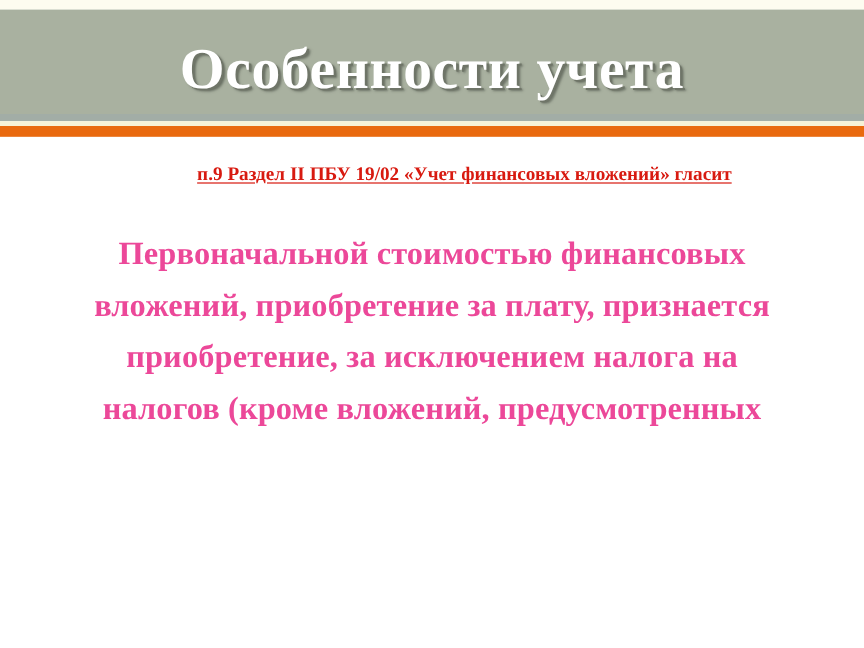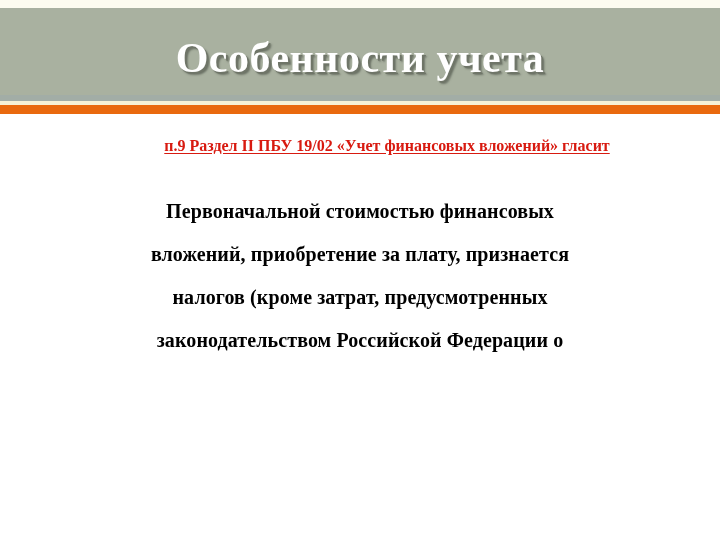--- a/index.html
+++ b/index.html
@@ -77,21 +77,21 @@
   }
 
   .title {
     position: absolute;
     left: 0;
     top: 35px;
     width: 720px;
     text-align: center;
     font-family: "Liberation Serif", "DejaVu Serif", serif;
     font-weight: bold;
-    font-size: 42px;
+    font-size: 48px;
     line-height: 46px;
     letter-spacing: 0.5px;
     color: #ffffff;
     text-shadow:
        2px 2px 0 #6f7568,
        3px 3px 2px rgba(60,66,56,0.55);
     white-space: nowrap;
   }
 
   
@@ -117,23 +117,23 @@
     position: absolute;
     left: 40px;
     top: 190px;
     width: 640px;
     text-align: center;
   }
 
   .body-line {
     font-family: "Liberation Serif", "DejaVu Serif", serif;
     font-weight: bold;
-    font-size: 20px;
+    font-size: 27px;
     line-height: 43px;
-    color: #000000;
+    color: #ec4899;
     white-space: nowrap;
     letter-spacing: 0.1px;
   }
 </style>
 </head>
 <body>
 
 <div class="slide">
 
   <div class="header">
@@ -143,17 +143,17 @@
     <div class="band-cream"></div>
     <div class="band-orange"></div>
     <div class="title">Особенности учета</div>
   </div>
 
   <div class="subtitle">п.9 Раздел II ПБУ 19/02 «Учет финансовых вложений» гласит</div>
 
   <div class="body-block">
     <div class="body-line">Первоначальной стоимостью финансовых</div>
     <div class="body-line">вложений, приобретение за плату, признается</div>
-    <div class="body-line">налогов (кроме затрат, предусмотренных</div>
-    <div class="body-line">законодательством Российской Федерации о</div>
+    <div class="body-line">приобретение, за исключением налога на</div>
+    <div class="body-line">налогов (кроме вложений, предусмотренных</div>
   </div>
 
 </div>
 
 </body></html>

